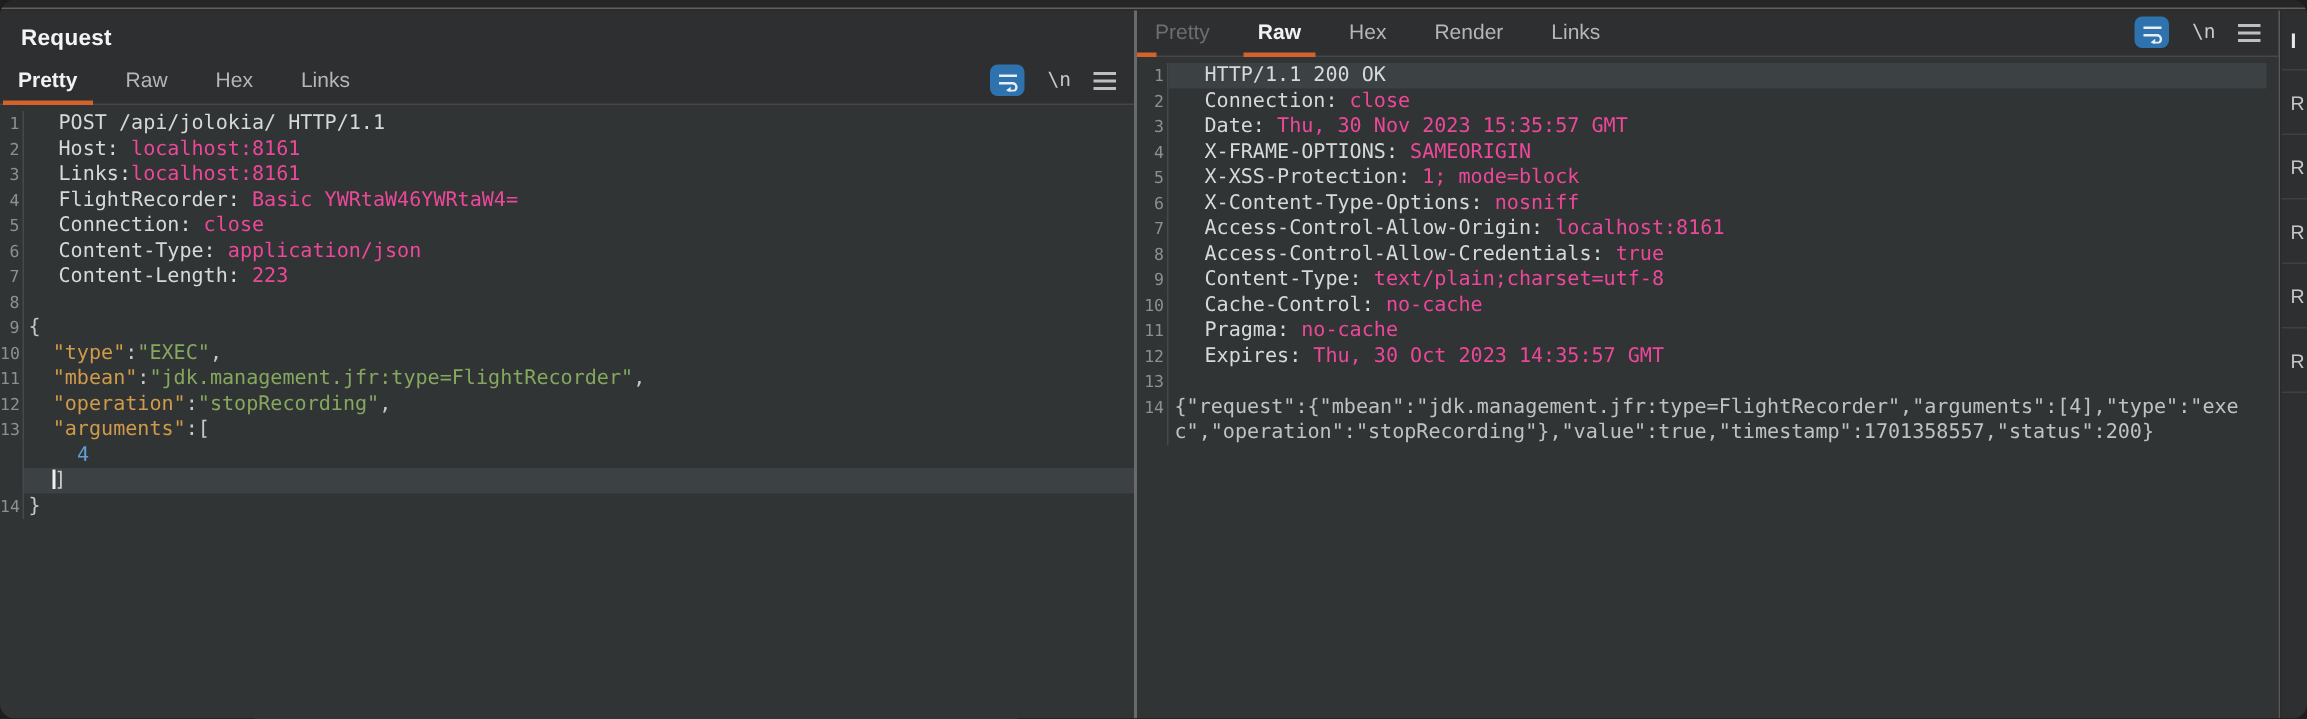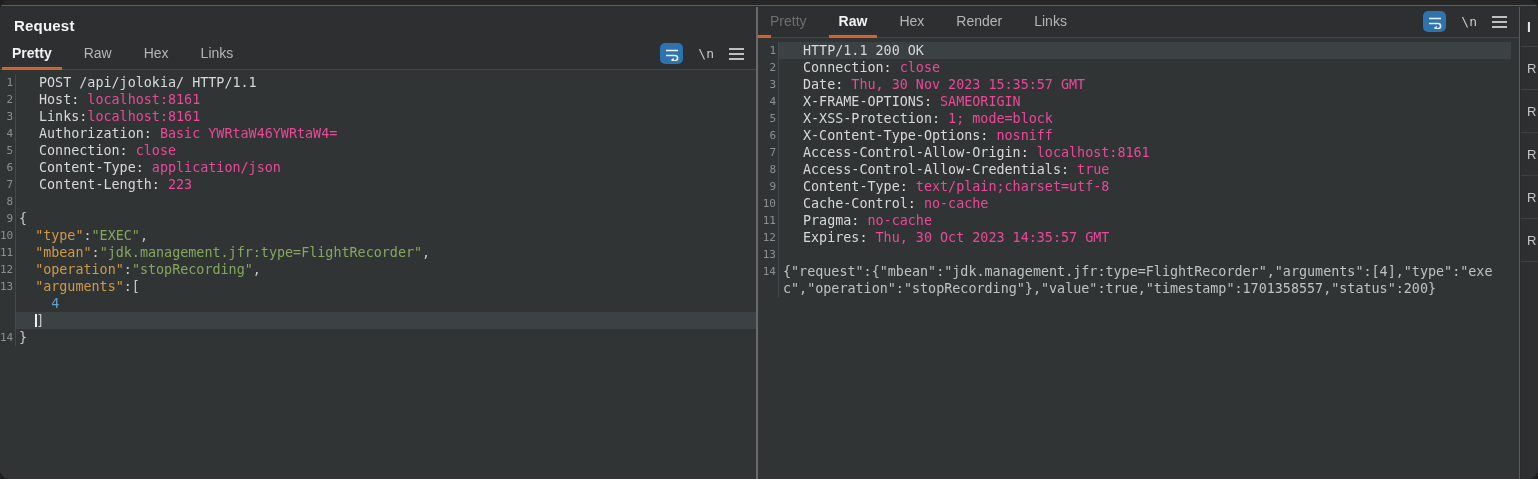--- a/index.html
+++ b/index.html
@@ -131,21 +131,21 @@
           <div class="code-text"><span class="seg-name">Host:</span><span class="seg-value"> localhost:8161</span></div>
         </div>
         <div class="code-line">
           <span class="gutter">3</span>
           <span class="gutter-sep"></span>
           <div class="code-text"><span class="seg-name">Links:</span><span class="seg-value">localhost:8161</span></div>
         </div>
         <div class="code-line">
           <span class="gutter">4</span>
           <span class="gutter-sep"></span>
-          <div class="code-text"><span class="seg-name">Authorization:</span><span class="seg-value"> Basic YWRtaW46YWRtaW4=</span></div>
+          <div class="code-text"><span class="seg-name">FlightRecorder:</span><span class="seg-value"> Basic YWRtaW46YWRtaW4=</span></div>
         </div>
         <div class="code-line">
           <span class="gutter">5</span>
           <span class="gutter-sep"></span>
           <div class="code-text"><span class="seg-name">Connection:</span><span class="seg-value"> close</span></div>
         </div>
         <div class="code-line">
           <span class="gutter">6</span>
           <span class="gutter-sep"></span>
           <div class="code-text"><span class="seg-name">Content-Type:</span><span class="seg-value"> application/json</span></div>

